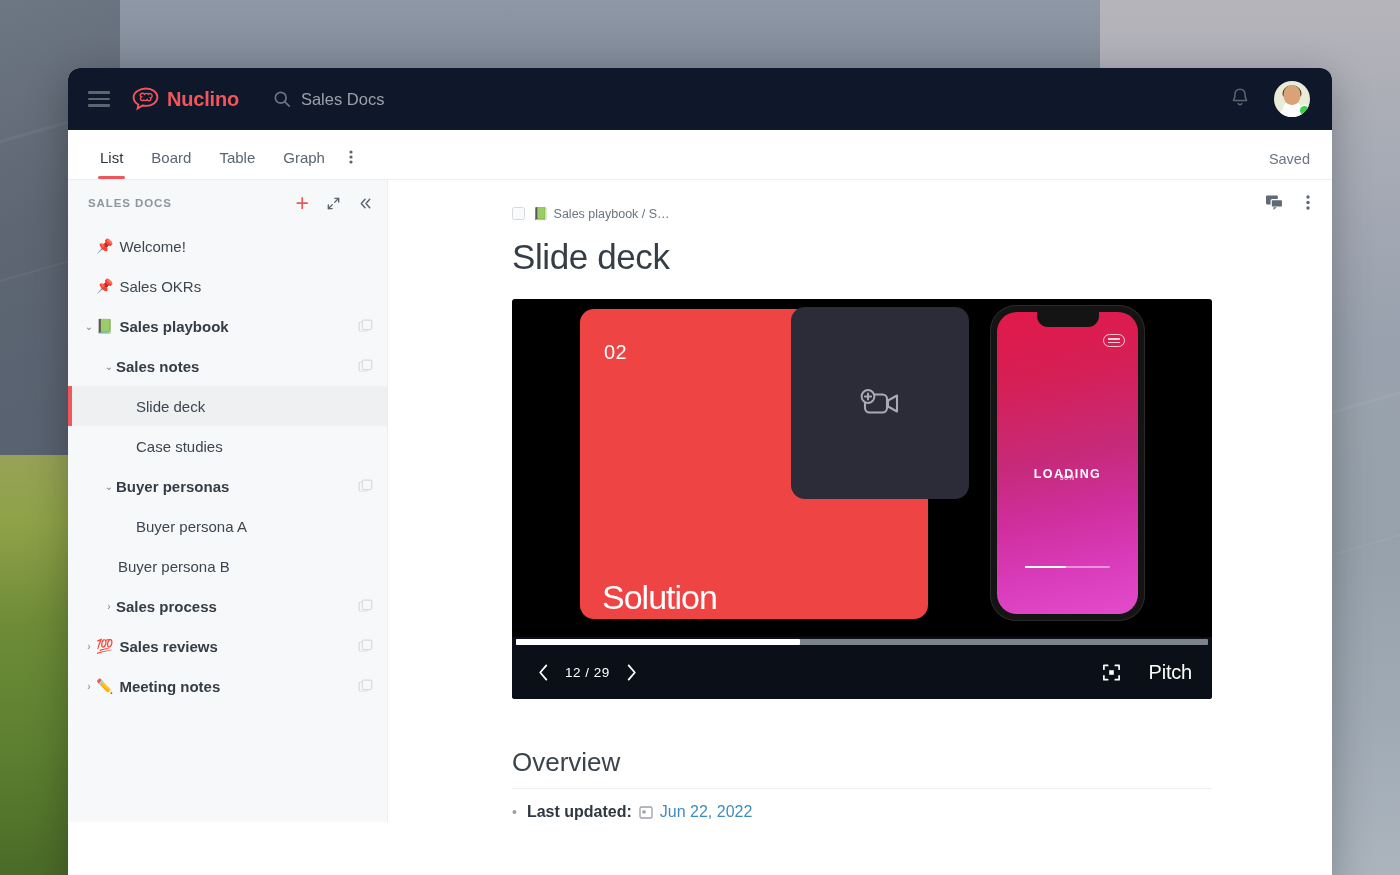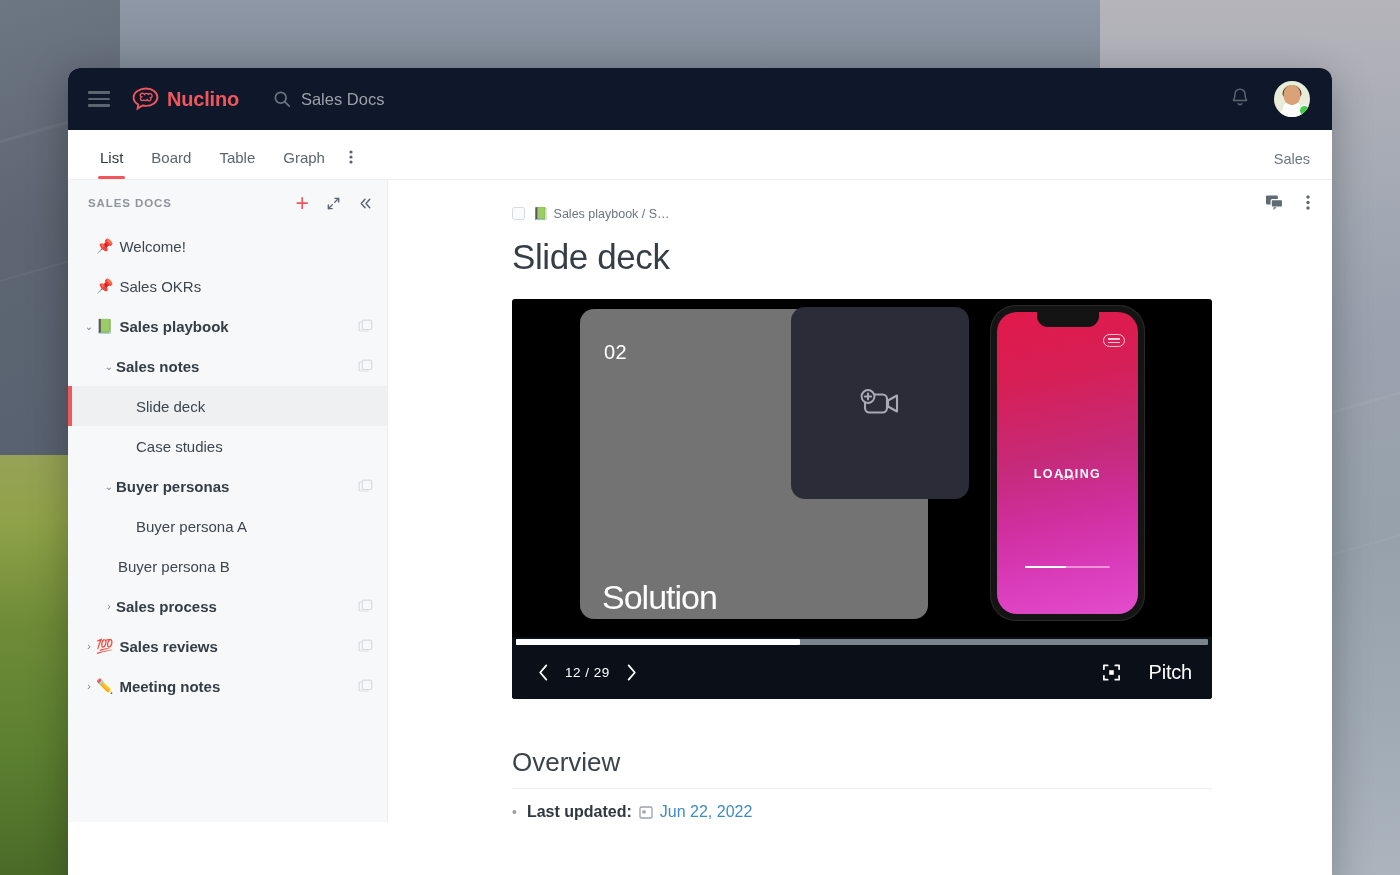--- a/index.html
+++ b/index.html
@@ -160,21 +160,21 @@
   }
 
   
   .embed {
     width: 700px; height: 400px; background: #000; border-radius: 3px;
     position: relative; overflow: hidden;
   }
   .slide-stage { position: absolute; left: 0; top: 0; right: 0; height: 330px; }
   .slide-card {
     position: absolute; left: 68px; top: 10px; width: 348px; height: 310px;
-    background: #737373; border-radius: 14px;
+    background: #ef4444; border-radius: 14px;
   }
   .slide-num {
     position: absolute; left: 24px; top: 32px; color: #fff; font-size: 20px;
     letter-spacing: .5px;
   }
   .slide-word {
     position: absolute; left: 22px; bottom: 2px; color: #fff; font-size: 34px;
     letter-spacing: -1px;
   }
   .video-tile {
@@ -310,21 +310,21 @@
       <div class="tab">Table</div>
       <div class="tab">Graph</div>
       <div class="tab-more">
         <svg width="4" height="16" viewBox="0 0 4 16">
           <circle cx="2" cy="3" r="1.6" fill="#5b6570"></circle>
           <circle cx="2" cy="8" r="1.6" fill="#5b6570"></circle>
           <circle cx="2" cy="13" r="1.6" fill="#5b6570"></circle>
         </svg>
       </div>
     </div>
-    <div class="saved">Sales</div>
+    <div class="saved">Saved</div>
   </div>
 
   <div class="body-split">
 
     <div class="sidebar">
       <div class="sb-head">
         <div class="sb-title">SALES DOCS</div>
         <div class="sb-actions">
           <div class="sb-plus">+</div>
           <div class="sb-ico">

